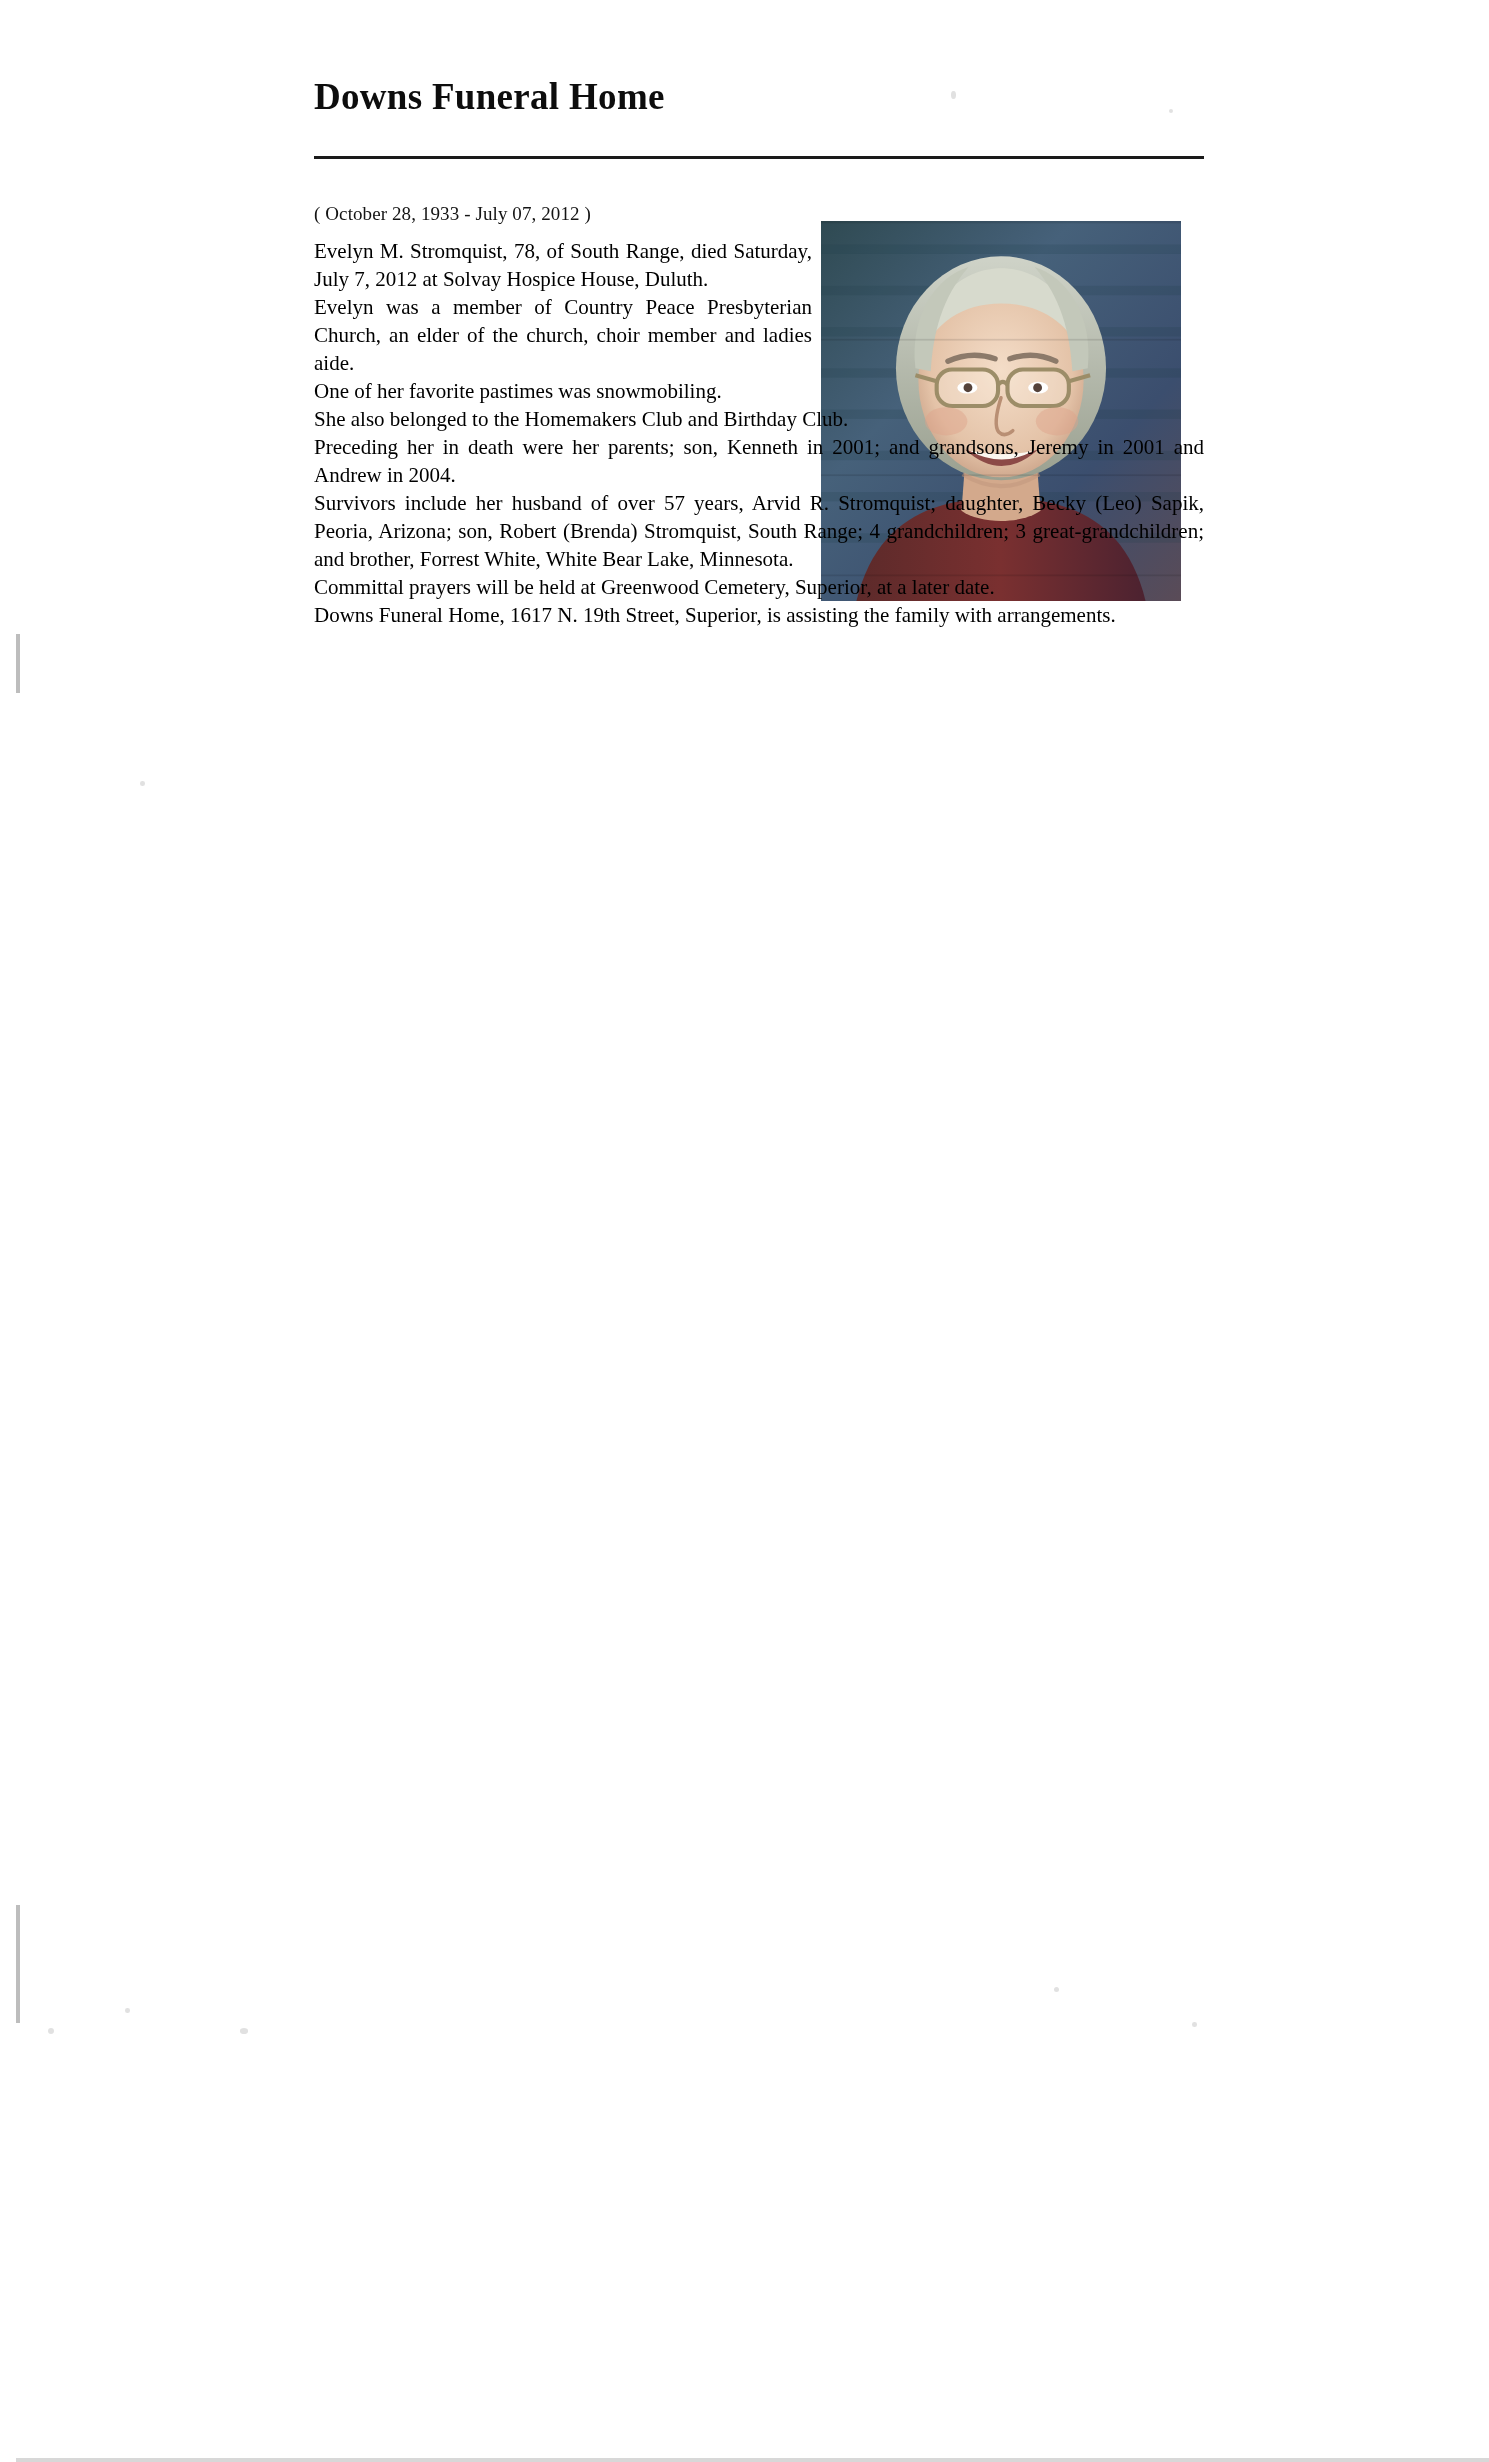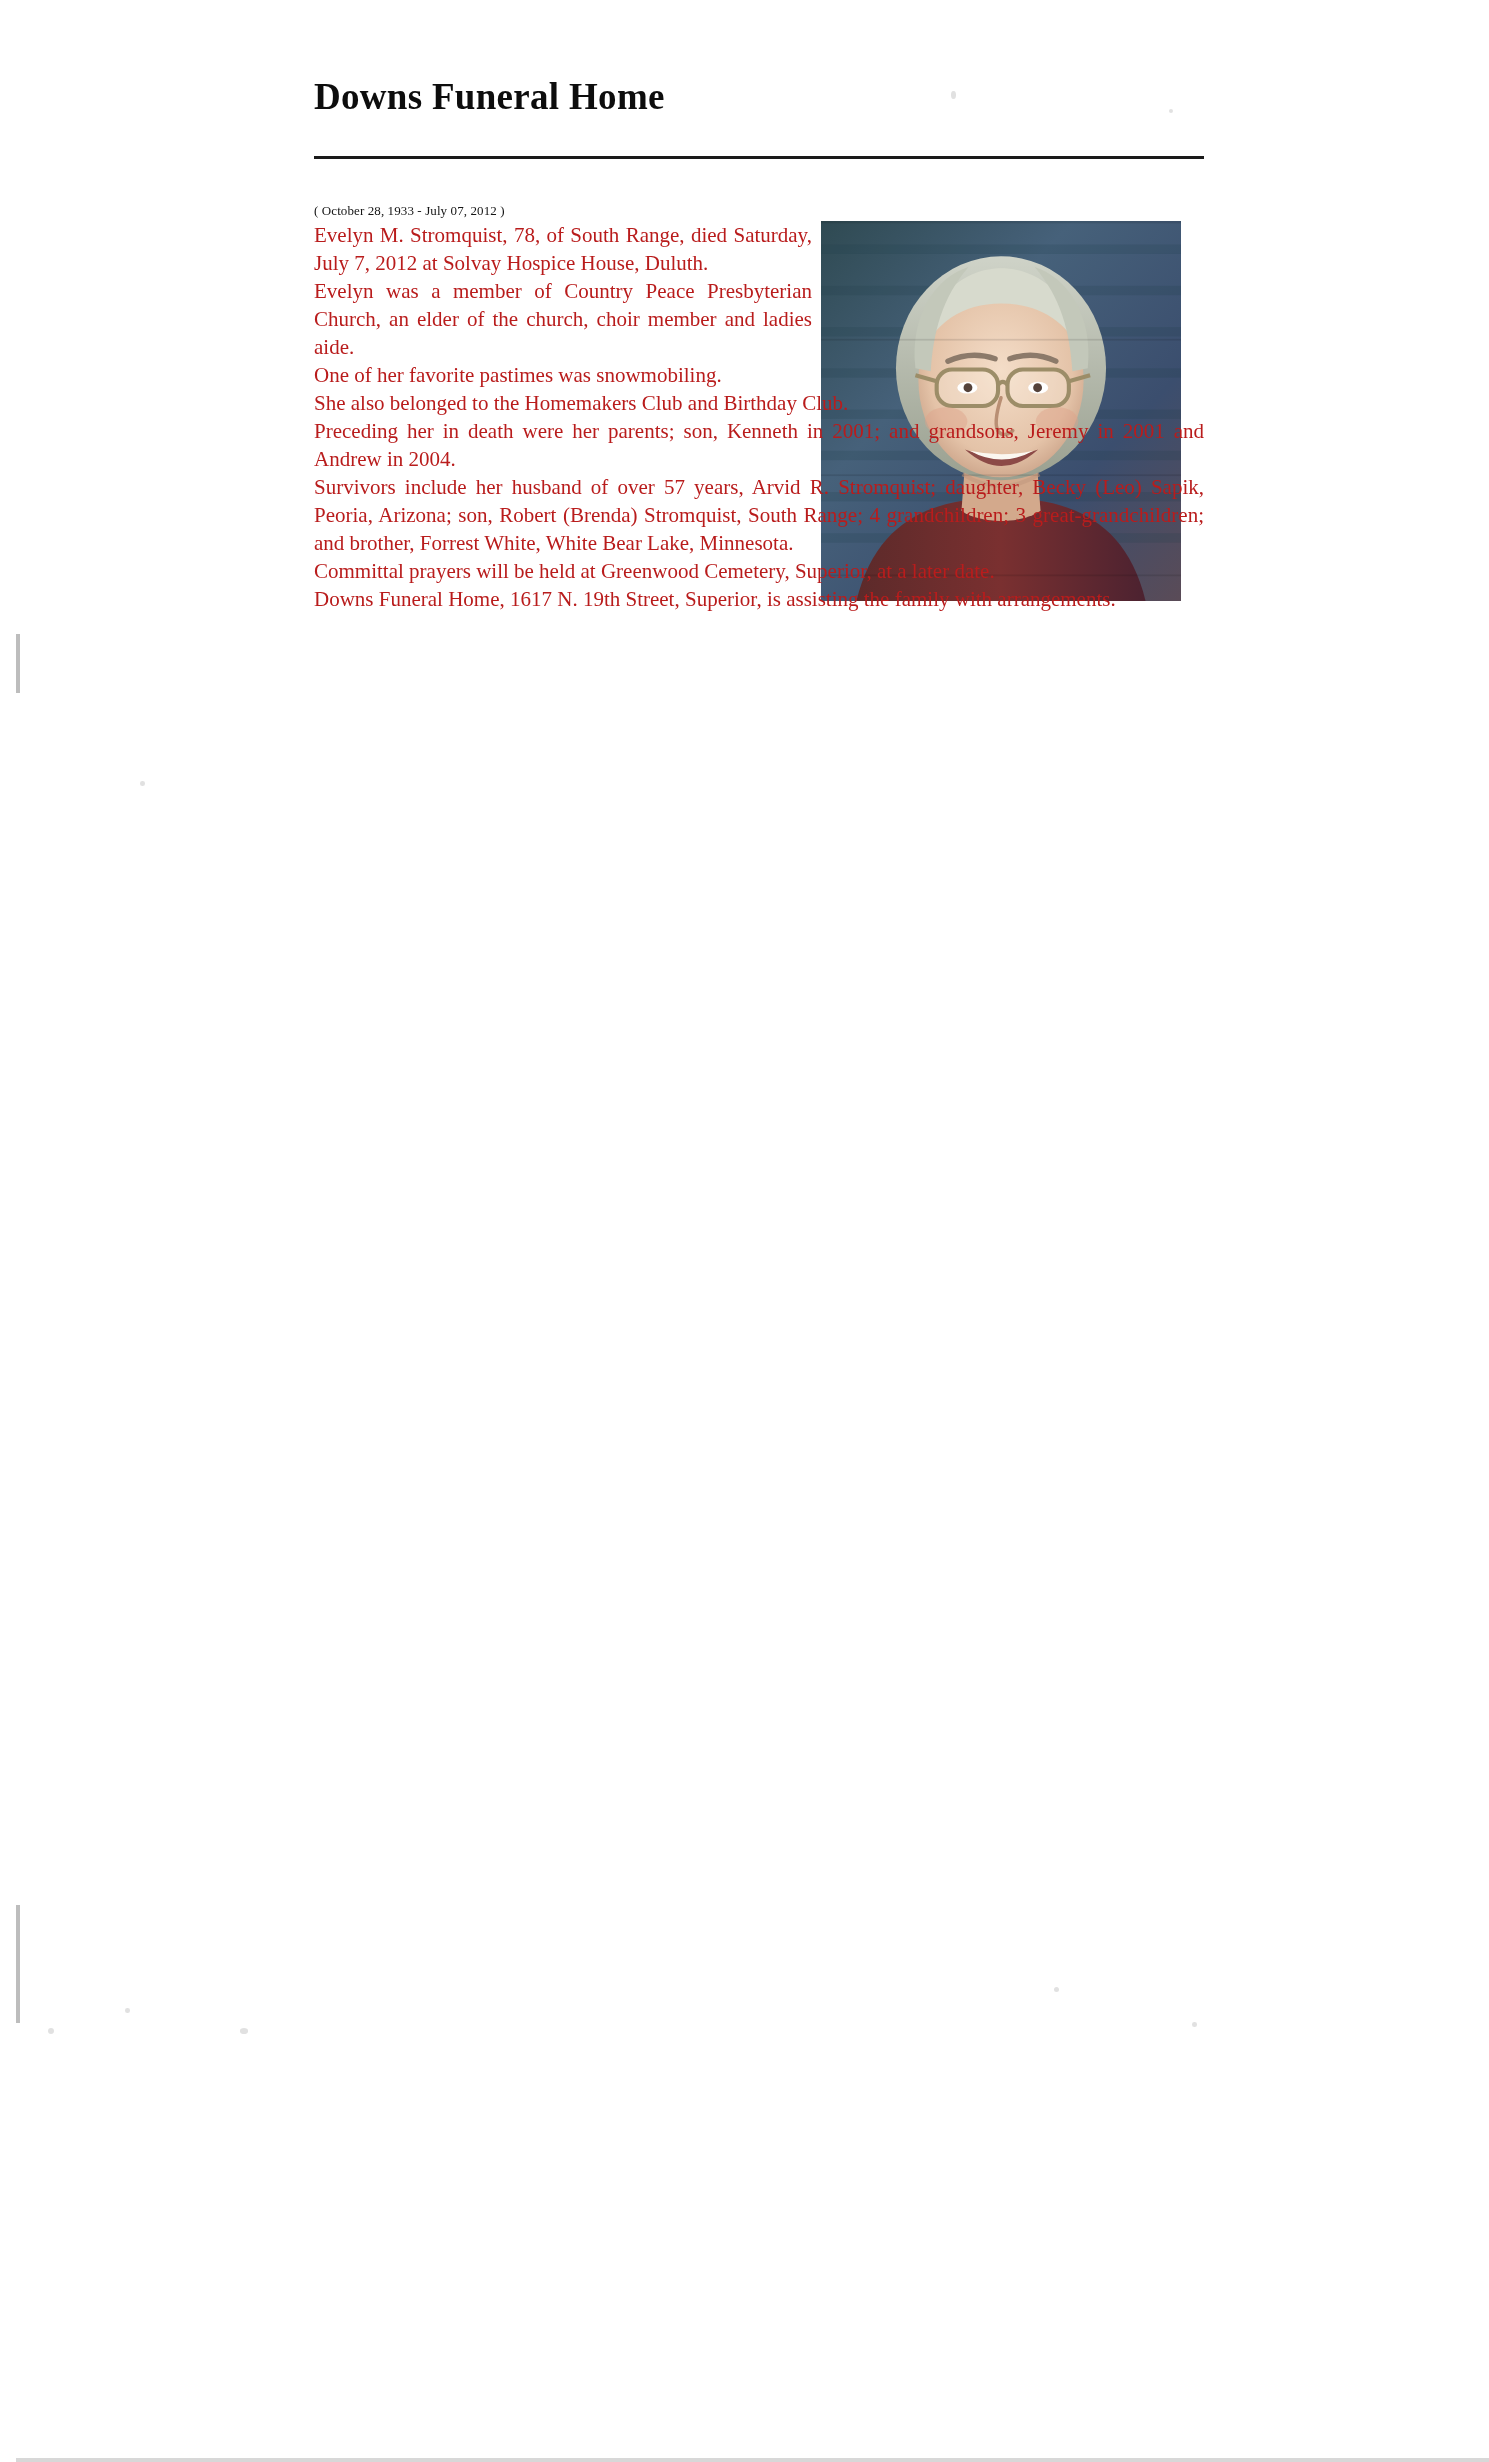--- a/index.html
+++ b/index.html
@@ -70,23 +70,23 @@
     font-family: "Liberation Serif", serif;
     font-size: 34px;
     font-weight: normal;
     color: #0f0f0f;
     line-height: 1.15;
     margin: 0 0 16.5px 0;
   }
 
   .dates {
     font-family: "Liberation Serif", serif;
-    font-size: 13px;
+    font-size: 19px;
     color: #141414;
-    margin: 0 0 2px 0;
+    margin: 0 0 12px 0;
     letter-spacing: 0.1px;
   }
 
   .portrait {
     position: absolute;
     left: 805px;
     top: 221px;
     width: 360px;
     height: 380px;
     overflow: hidden;
@@ -95,21 +95,21 @@
   .portrait-img {
     width: 100%;
     height: 100%;
     display: block;
   }
 
   .body-text {
     font-family: "Liberation Serif", serif;
     font-size: 21px;
     line-height: 28px;
-    color: #b91c1c;
+    color: #000000;
     text-align: justify;
     text-justify: inter-word;
   }
   .body-text p {
     margin: 0;
   }
 
   
   .narrow {
     width: 498px;

